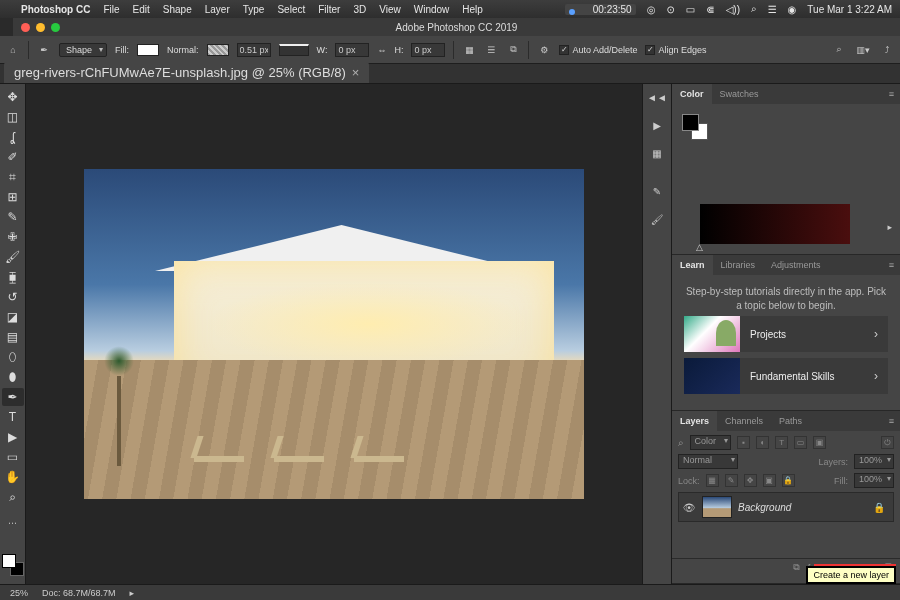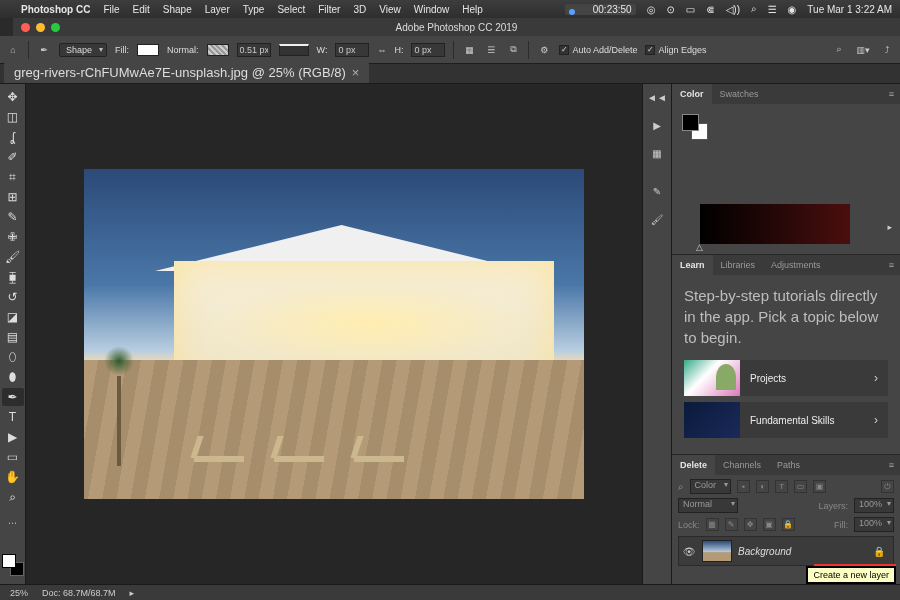--- a/index.html
+++ b/index.html
@@ -67,21 +67,21 @@
   .color-body{height:150px;position:relative;}
   .fgbg{position:relative;width:26px;height:26px;margin:4px;}
   .fgbg .a{position:absolute;top:0;left:0;width:17px;height:17px;background:#000;border:1px solid #888;}
   .fgbg .b{position:absolute;bottom:0;right:0;width:17px;height:17px;background:#fff;border:1px solid #555;}
   .grad{position:absolute;bottom:10px;left:28px;width:150px;height:40px;background:linear-gradient(90deg,#000,#4a0e0e);}
   .grad-tri{position:absolute;bottom:2px;left:24px;color:#ccc;font-size:9px;}
   .grad-arrow{position:absolute;bottom:22px;right:8px;color:#ccc;font-size:9px;}
   
   .learn-body{padding:10px 12px;color:#e8e8e8;}
   .learn-body h3{font-size:12px;text-align:center;font-weight:500;margin-bottom:6px;}
-  .learn-body p{font-size:15px;text-align:left;color:#bdbdbd;line-height:1.4;margin-bottom:12px;}
+  .learn-body p{font-size:10px;text-align:center;color:#bdbdbd;line-height:1.4;margin-bottom:3px;}
   .learn-card{display:flex;align-items:center;background:#3a3a3a;height:36px;margin-bottom:6px;cursor:pointer;}
   .lc-thumb{width:56px;height:100%;background:#556;}
   .lc-thumb.t1{background:linear-gradient(135deg,#3a8 0%,#fff 40%,#d7b 100%);position:relative;}
   .lc-thumb.t1::after{content:"";position:absolute;right:4px;top:4px;width:20px;height:26px;background:#8a6;border-radius:50% 50% 0 0;}
   .lc-thumb.t2{background:linear-gradient(135deg,#0a1a3a,#1a2a5a);}
   .lc-title{flex:1;padding:0 10px;font-size:10px;color:#eee;}
   .lc-arrow{padding:0 10px;color:#ccc;font-size:12px;}
   
   .layers-body{padding:4px 6px 2px;}
   .lrow{display:flex;gap:6px;align-items:center;margin-bottom:4px;font-size:9px;color:#888;}
@@ -288,21 +288,21 @@
         <div class="learn-card">
           <div class="lc-thumb t2"></div>
           <div class="lc-title">Fundamental Skills</div>
           <div class="lc-arrow">›</div>
         </div>
       </div>
     </div>
 
     <div class="pnl" style="flex:1;display:flex;flex-direction:column">
       <div class="pnl-tabs">
-        <div class="ptab act">Delete</div>
+        <div class="ptab act">Layers</div>
         <div class="ptab">Channels</div>
         <div class="ptab">Paths</div>
         <div class="pnl-menu">≡</div>
       </div>
       <div class="layers-body">
         <div class="lrow">
           <span style="font-size:10px;color:#999">⌕</span>
           <span class="kind">Color</span>
           <span class="mini-ico">▪</span>
           <span class="mini-ico">◐</span>

